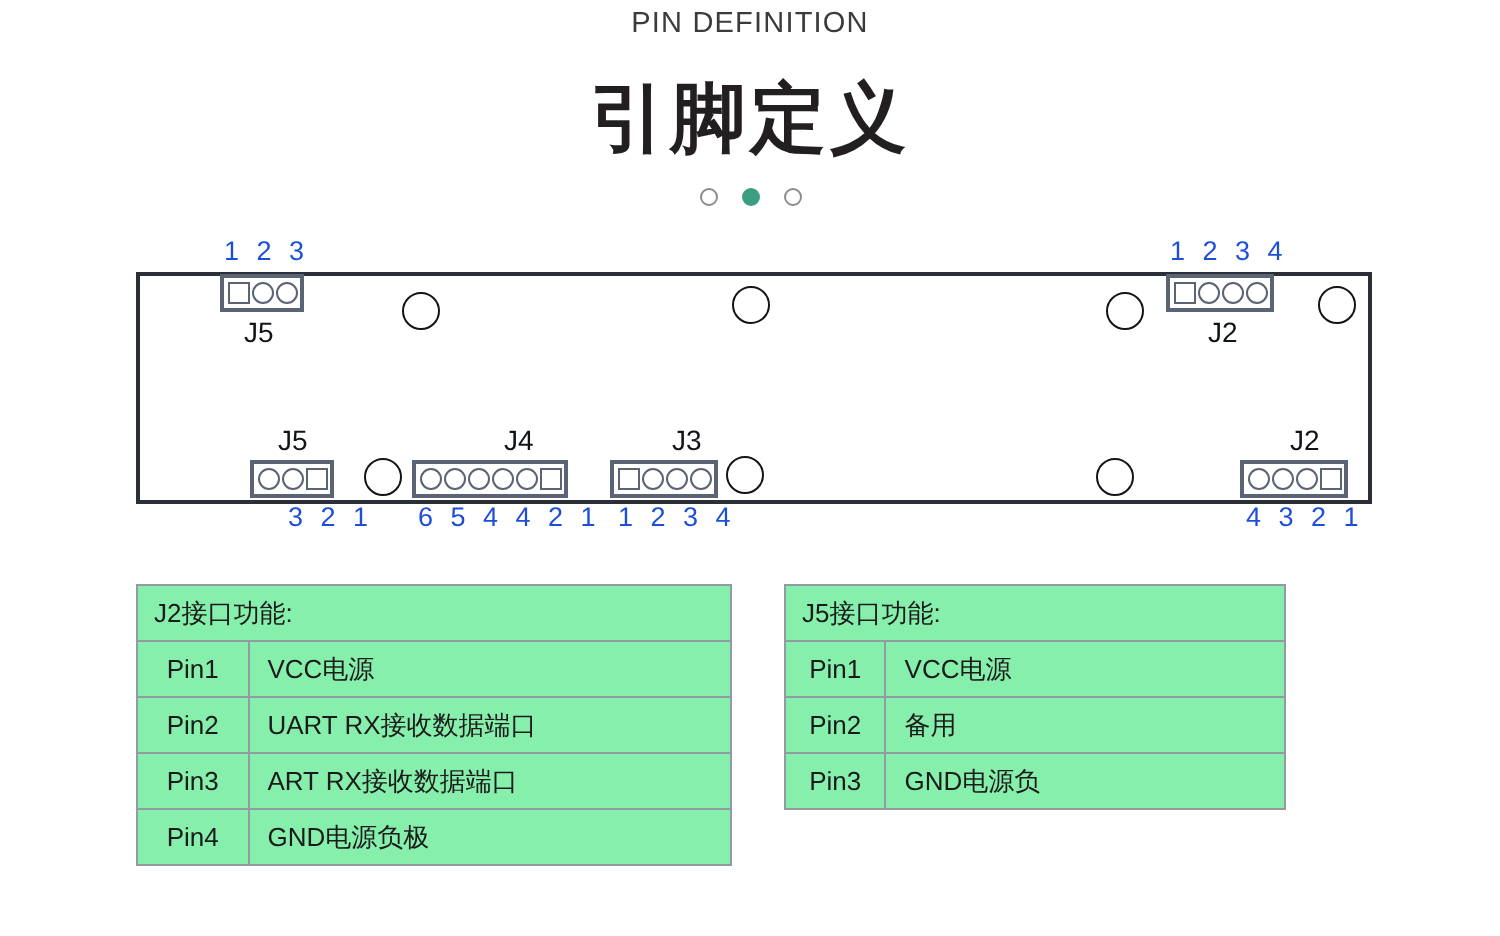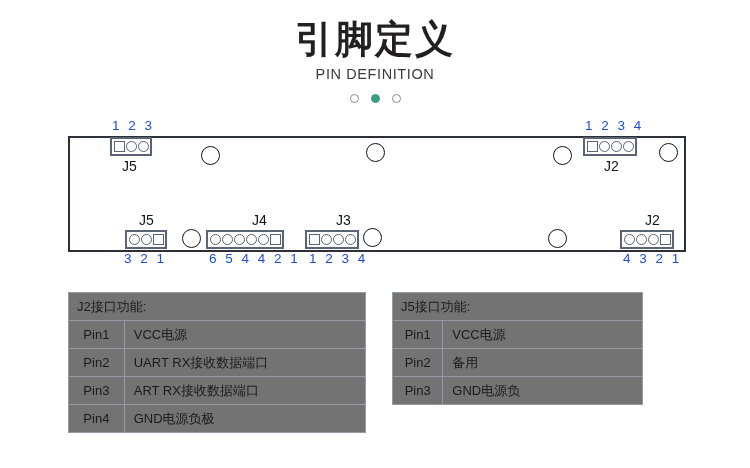--- a/index.html
+++ b/index.html
@@ -114,21 +114,21 @@
     white-space: nowrap;
     letter-spacing: 2.5px;
   }
 
   
   .ftable {
     position: absolute;
     border-collapse: collapse;
     font-size: 13px;
     color: #1b1b1b;
-    background: #737373;
+    background: #86efac;
   }
   .ftable td {
     border: 1px solid #939aa3;
     height: 27px;
     padding: 0;
     vertical-align: middle;
   }
   .ftable td.hdr {
     padding-left: 8px;
     text-align: left;
@@ -145,22 +145,22 @@
   #table-j2 td.pincell { width: 56px; }
   #table-j2 td.desc { width: 240px; }
   #table-j5 { left: 392px; top: 292px; width: 251px; }
   #table-j5 td.pincell { width: 56px; }
   #table-j5 td.desc { width: 236px; }
 </style>
 </head>
 <body>
 
 <div id="header">
+  <div id="title-en">PIN DEFINITION</div>
   <div id="title-cn">引脚定义</div>
-  <div id="title-en">PIN DEFINITION</div>
   <div id="dots">
     <span class="dot hollow"></span>
     <span class="dot filled"></span>
     <span class="dot hollow"></span>
   </div>
 </div>
 
 <div id="board"></div>
 
 <div class="pin-nums" style="left:112px; top:119px;">1 2 3</div>
@@ -184,21 +184,21 @@
 <div class="hole" style="left:366px; top:143px;"></div>
 <div class="hole" style="left:553px; top:146px;"></div>
 <div class="hole" style="left:659px; top:143px;"></div>
 
 <div class="conn-label" style="left:139px; top:213px;">J5</div>
 <div class="conn" style="left:125px; top:230px;">
   <span class="pin round"></span>
   <span class="pin round"></span>
   <span class="pin square"></span>
 </div>
-<div class="pin-nums" style="left:124px; top:252px;">3 2 1</div>
+<div class="pin-nums" style="left:144px; top:252px;">3 2 1</div>
 
 <div class="conn-label" style="left:252px; top:213px;">J4</div>
 <div class="conn" style="left:206px; top:230px;">
   <span class="pin round"></span>
   <span class="pin round"></span>
   <span class="pin round"></span>
   <span class="pin round"></span>
   <span class="pin round"></span>
   <span class="pin square"></span>
 </div>

